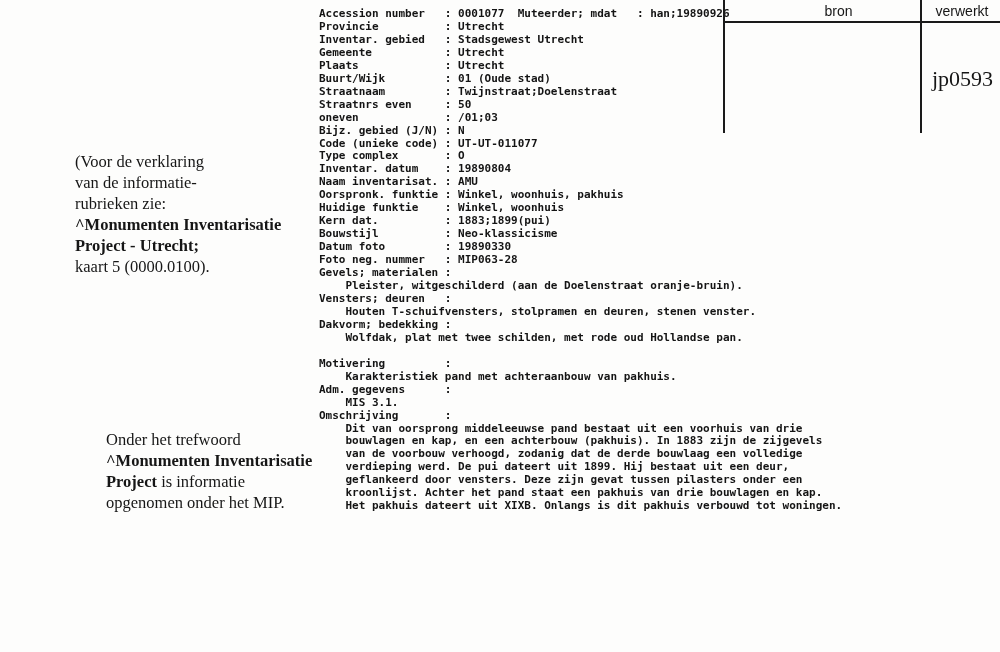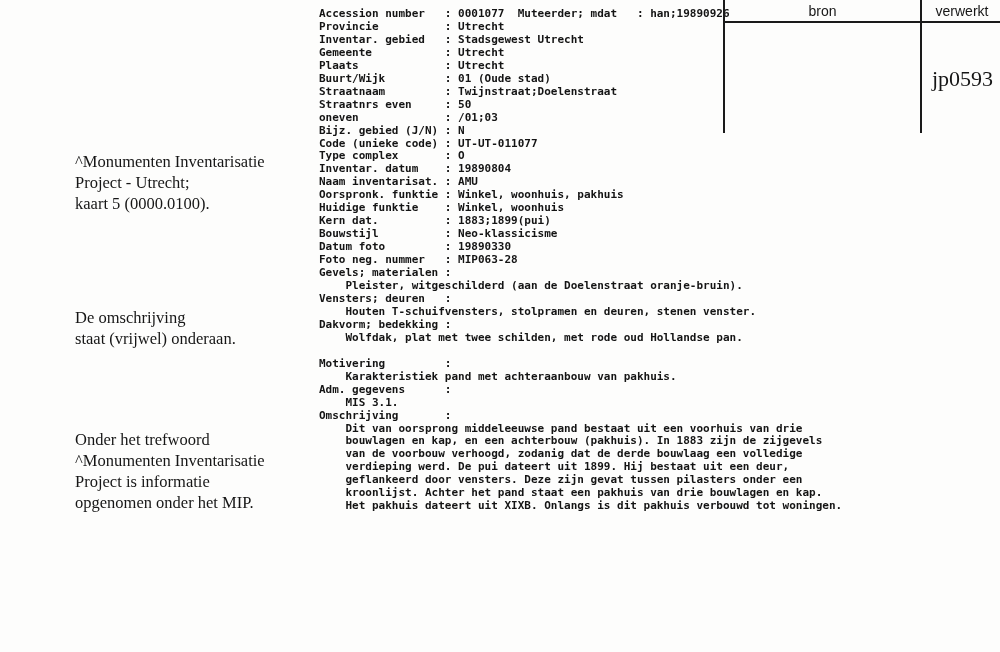--- a/index.html
+++ b/index.html
@@ -20,24 +20,24 @@
   .doc-title {
     position: absolute; left: 75px; top: 6px; width: 230px;
     font-size: 25px; line-height: 30px; font-weight: 400;
     white-space: pre-line; letter-spacing: 0.2px;
   }
   .note {
     position: absolute; left: 75px; width: 235px;
     font-size: 16.5px; line-height: 21px;
     white-space: pre-line;
   }
-  .note strong { font-weight: 400; }
+  .note strong { font-weight: 700; }
   .note-verklaring  { top: 151px; }
   .note-omschrijving{ top: 307px; }
-  .note-trefwoord   { top: 429px; }
+  .note-trefwoord   { top: 429px; margin-left: 31px; }
 
   
   .record {
     position: absolute; left: 319px; top: 8px; width: 430px;
     font-family: "DejaVu Sans Mono", monospace;
     font-size: 11px; line-height: 12.95px; font-weight: 700;
     white-space: pre; margin: 0; color: #141414;
   }
 
   
@@ -51,43 +51,44 @@
   }
   .stamp-headrule {
     position: absolute; left: 0; top: 21px; width: 277px; height: 2px;
     background: #1a1a1a;
   }
   .stamp-head {
     position: absolute; top: 2px; height: 18px;
     font-family: "Liberation Sans", sans-serif;
     font-size: 14px; line-height: 18px; text-align: center;
   }
-  .stamp-head-bron    { left: 0;   width: 195px; }
+  .stamp-head-bron    { left: 16px;   width: 195px; }
   .stamp-head-verwerkt{ left: 197px; width: 80px; }
   .stamp-note {
     position: absolute; left: 11px; top: 31px; width: 180px;
     font-size: 17px; line-height: 22px; white-space: pre-line;
   }
   .stamp-value {
     position: absolute; left: 207px; top: 66px;
     font-size: 22px;
   }
 </style>
 </head>
 <body>
 
 <div class="page">
 
 
-  <div class="note note-verklaring"><strong>^Monumenten Inventarisatie
+  <div class="note note-verklaring"><span>(Voor de verklaring
+van de informatie-
+rubrieken zie:
+</span><strong>^Monumenten Inventarisatie
 Project - Utrecht;</strong><span>
 kaart 5 (0000.0100).</span></div>
 
-  <div class="note note-omschrijving"><span>De </span><strong>omschrijving</strong><span>
-staat (vrijwel) onderaan.</span></div>
 
   <div class="note note-trefwoord"><span>Onder het trefwoord
 </span><strong>^Monumenten Inventarisatie
 Project</strong><span> is informatie
 opgenomen onder het MIP.</span></div>
 
   <pre class="record">Accession number   : 0001077  Muteerder; mdat   : han;19890926
 Provincie          : Utrecht
 Inventar. gebied   : Stadsgewest Utrecht
 Gemeente           : Utrecht

